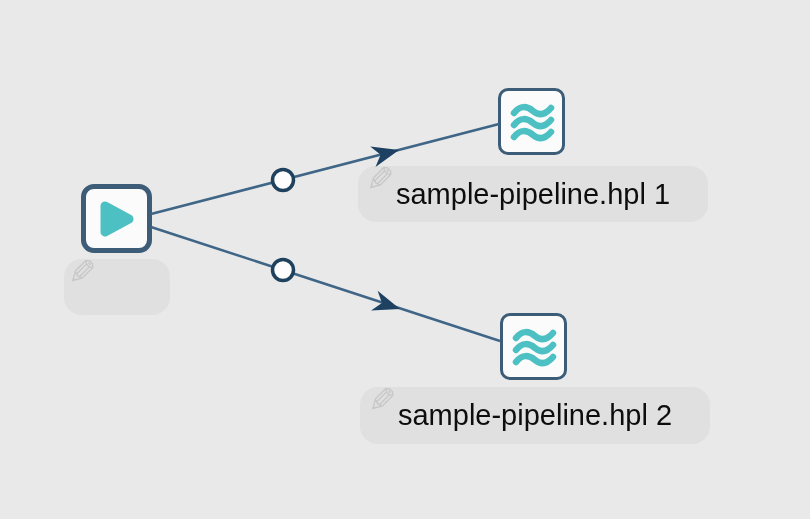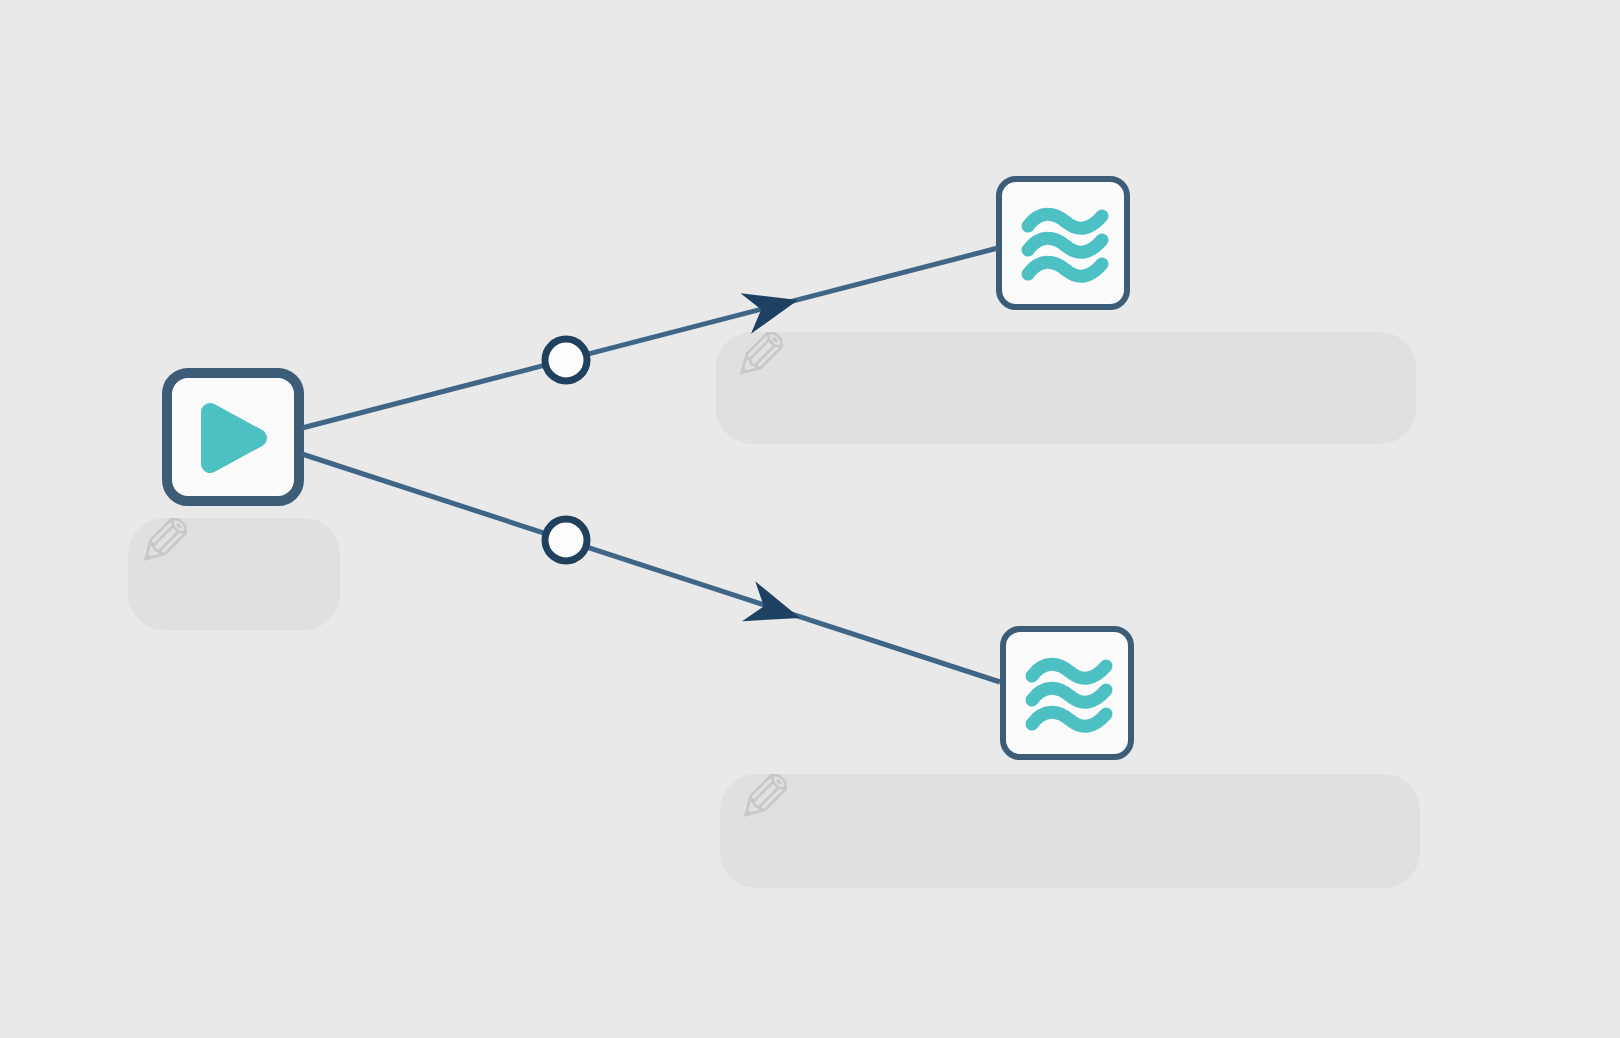--- a/index.html
+++ b/index.html
@@ -95,35 +95,37 @@
       <svg width="52" height="52" viewBox="0 0 52 52">
         <g fill="none" stroke="#4dc0c4" stroke-width="6.5" stroke-linecap="round">
           <path d="M8 17 C 14 9, 21 10, 27 15 C 33 20, 39 19, 45 12"></path>
           <path d="M8 29 C 14 21, 21 22, 27 27 C 33 32, 39 31, 45 24"></path>
           <path d="M8 41 C 14 33, 21 34, 27 39 C 33 44, 39 43, 45 36"></path>
         </g>
       </svg>
     </div>
     <div class="label-bubble" style="left:358px; top:166px; width:350px; height:56px;">
       <span class="pencil" style="left:8px;">✎</span>
+      <span class="label-text">sample-pipeline.hpl 1</span>
     </div>
   </div>
 
   <div class="node">
     <div class="icon-box" style="left:500px; top:313px; width:67px; height:67px;">
       <svg width="52" height="52" viewBox="0 0 52 52">
         <g fill="none" stroke="#4dc0c4" stroke-width="6.5" stroke-linecap="round">
           <path d="M8 17 C 14 9, 21 10, 27 15 C 33 20, 39 19, 45 12"></path>
           <path d="M8 29 C 14 21, 21 22, 27 27 C 33 32, 39 31, 45 24"></path>
           <path d="M8 41 C 14 33, 21 34, 27 39 C 33 44, 39 43, 45 36"></path>
         </g>
       </svg>
     </div>
     <div class="label-bubble" style="left:360px; top:387px; width:350px; height:57px;">
       <span class="pencil" style="left:8px;">✎</span>
+      <span class="label-text">sample-pipeline.hpl 2</span>
     </div>
   </div>
 
   <svg class="hops" width="810" height="519" viewBox="0 0 810 519">
 
     <g>
       <line class="hop-line" x1="151" y1="214" x2="499" y2="124"></line>
       <polygon class="hop-arrow" points="0,0 -27,-10.5 -19,0 -27,10.5" transform="translate(399,150) rotate(-14.5)"></polygon>
       <circle class="hop-circle" cx="283" cy="180" r="10.5"></circle>
     </g>

